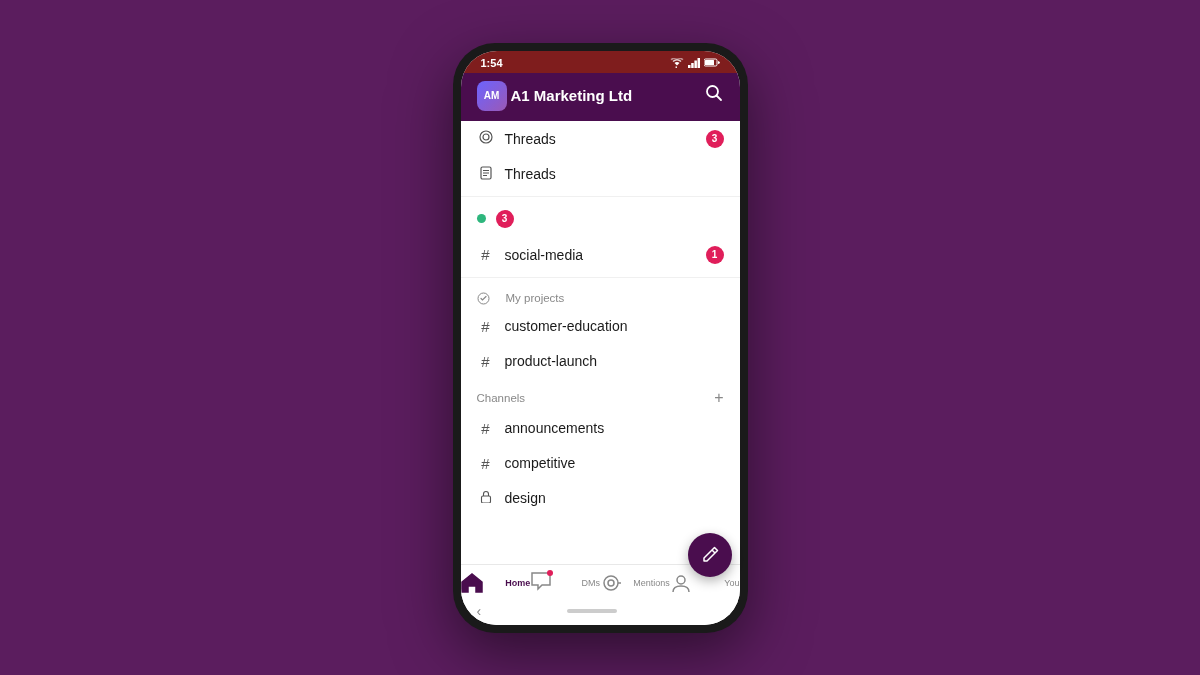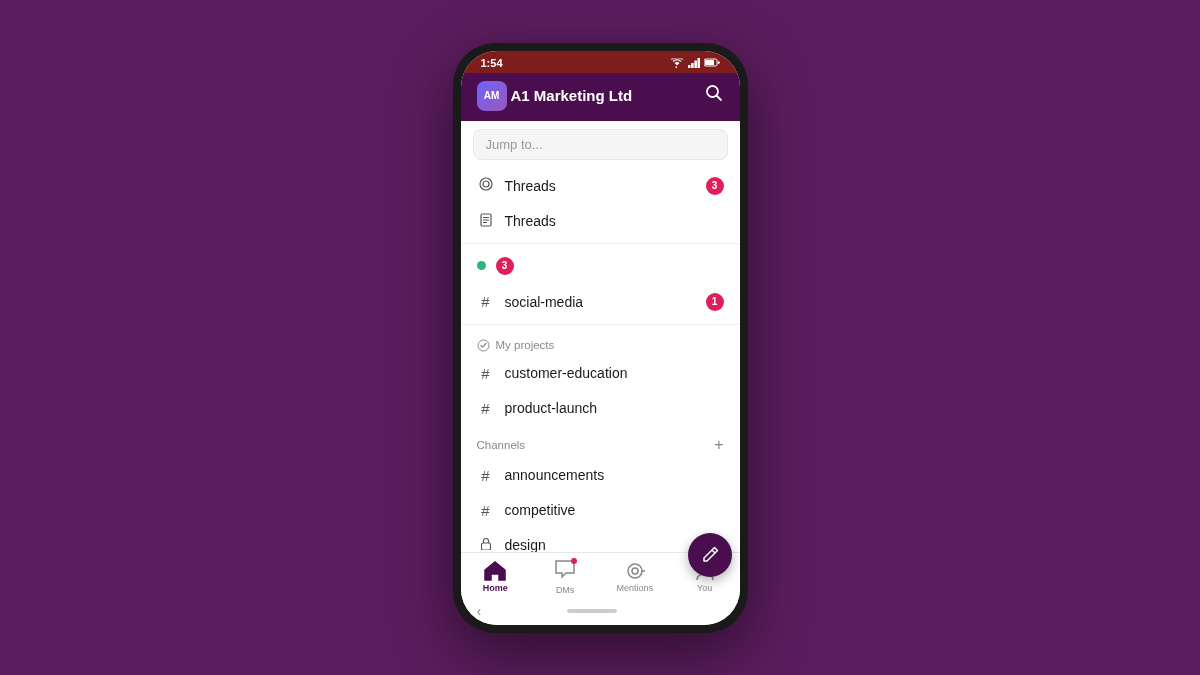--- a/index.html
+++ b/index.html
@@ -175,21 +175,21 @@
       padding: 0 4px;
     }
 
     .section-label {
       padding: 10px 16px 4px;
       font-size: 11.5px;
       color: #888;
       font-weight: 500;
       display: flex;
       align-items: center;
-      gap: 6px;
+      gap: 16px;
     }
 
     .section-label-row {
       display: flex;
       align-items: center;
       justify-content: space-between;
       padding: 10px 16px 4px;
       font-size: 11.5px;
       color: #888;
     }
@@ -255,21 +255,21 @@
       border-top: 1px solid #e8e8e8;
       display: flex;
       align-items: center;
       justify-content: space-around;
       padding: 6px 0 4px;
       flex-shrink: 0;
     }
 
     .nav-item {
       display: flex;
-      flex-direction: column;
+      flex-direction: row;
       align-items: center;
       gap: 2px;
       flex: 1;
       justify-content: space-between;
     }
 
     .nav-label {
       font-size: 9px;
       color: #888;
       font-weight: 500;
@@ -358,25 +358,20 @@
         <span class="workspace-name">A1 Marketing Ltd</span>
       </div>
       <div class="search-icon-header">
         <svg width="20" height="20" viewBox="0 0 20 20" fill="none">
           <circle cx="8.5" cy="8.5" r="5.5" stroke="white" stroke-width="1.8"></circle>
           <line x1="12.5" y1="12.5" x2="17" y2="17" stroke="white" stroke-width="1.8" stroke-linecap="round"></line>
         </svg>
       </div>
     </div>
 
-    <div class="search-bar-container">
-      <div class="search-bar">
-        <span>Jump to...</span>
-      </div>
-    </div>
 
     <div class="main-content">
 
       <div class="list-section">
         <div class="list-item">
           <span class="item-icon">
             <svg width="14" height="14" viewBox="0 0 14 14" fill="none">
               <circle cx="7" cy="7" r="6" stroke="#555" stroke-width="1.2"></circle>
               <circle cx="7" cy="7" r="3" stroke="#555" stroke-width="1.2"></circle>
             </svg>

